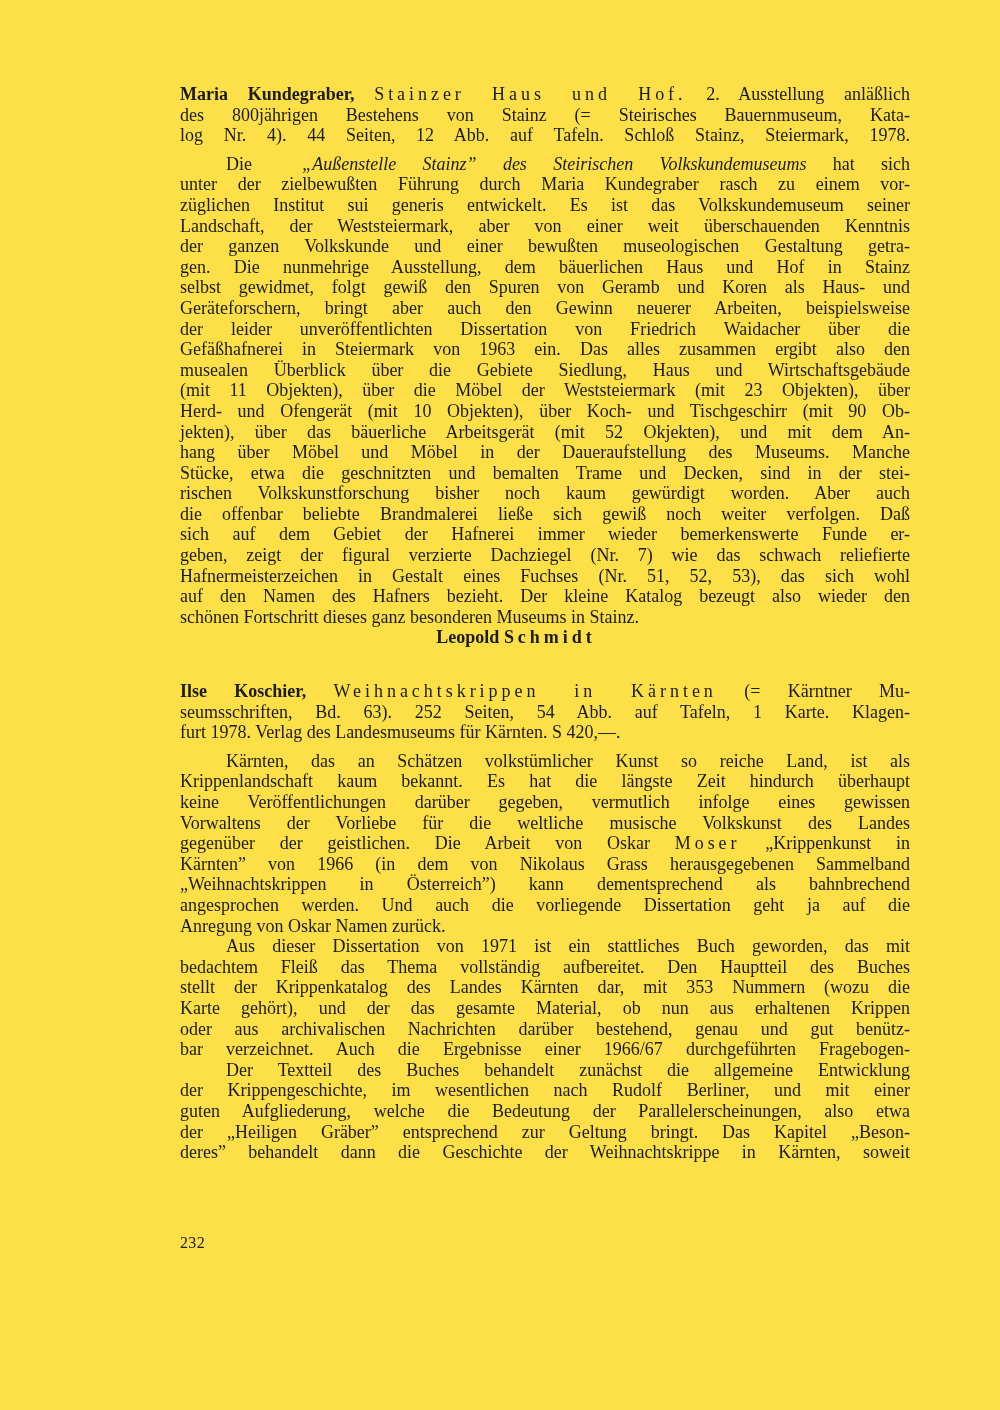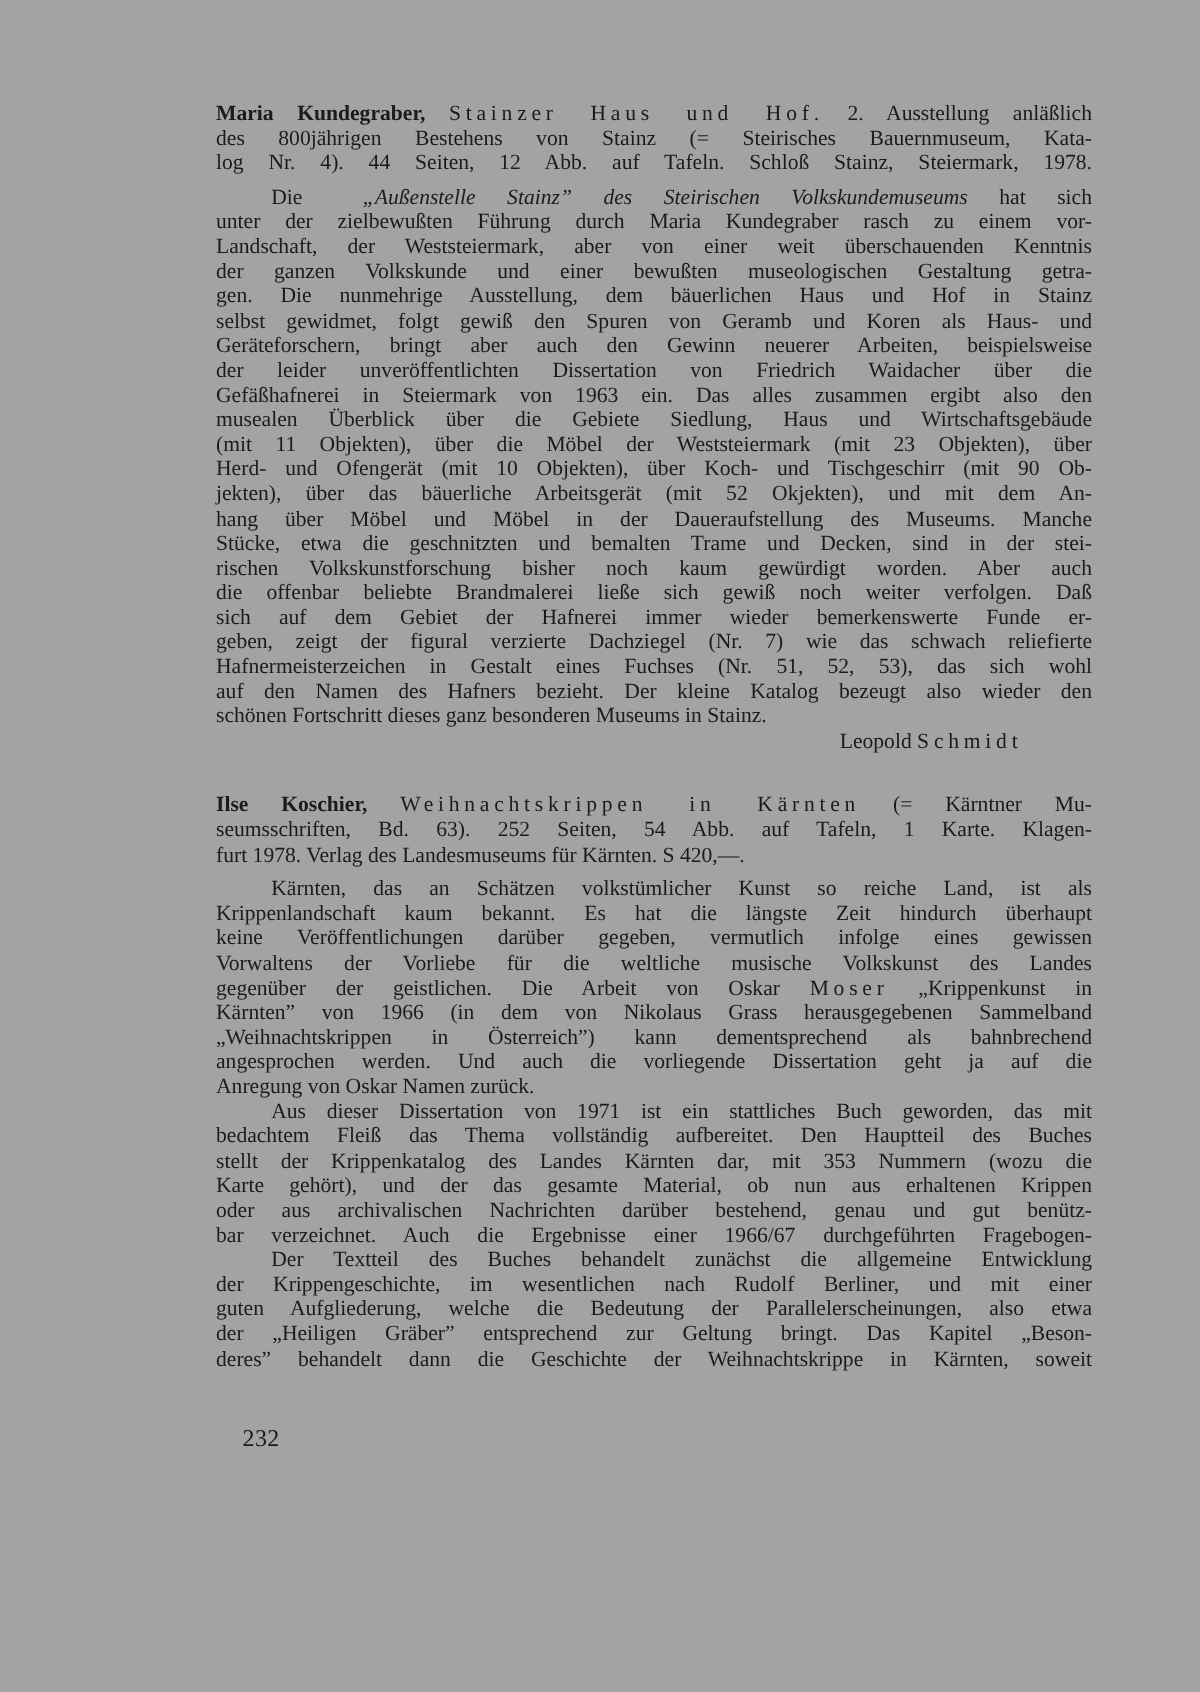--- a/index.html
+++ b/index.html
@@ -20,48 +20,48 @@
     font-size: 18px;
     line-height: 20.6px;
   }
   .line { text-align: justify; text-align-last: justify; }
   .line.last { text-align-last: left; }
   .heading { margin-bottom: 8px; }
   .heading .line { }
   .heading .line:first-child { margin-left: 0; }
   .para .line:first-child { text-indent: 46px; }
   .review + .review { margin-top: 33px; }
-  .signature { text-align: right; padding-right: 58px; }
+  .signature { text-align: center; padding-right: 58px; font-weight: bold; }
   .seg-n { }
   .seg-b { font-weight: bold; }
   .seg-i { font-style: italic; margin-left: 24px; }
   .seg-sp { letter-spacing: 0.22em; word-spacing: 0.2em; }
   .page-number {
     position: absolute;
     left: 180px;
-    top: 1188px;
-    font-size: 20px;
+    top: 1234px;
+    font-size: 16px;
     letter-spacing: 0.02em;
-    margin-left: 22px;
   }
 </style>
 </head>
 <body>
 
-<div class="page" style="background: #a3a3a3; color: rgb(27, 27, 27);">
+<div class="page" style="background: #fde047; color: rgb(27, 27, 27);">
   <div class="text-block">
       <section class="review">
         <div class="heading">
           <div class="line"><span class="seg-b">Maria Kundegraber, </span><span class="seg-sp">Stainzer Haus und Hof.</span><span class="seg-n"> 2. Ausstellung anläßlich</span></div>
           <div class="line"><span class="seg-n">des 800jährigen Bestehens von Stainz (= Steirisches Bauernmuseum, Kata-</span></div>
           <div class="line"><span class="seg-n">log Nr. 4). 44 Seiten, 12 Abb. auf Tafeln. Schloß Stainz, Steiermark, 1978.</span></div>
         </div>
         <div class="para">
           <div class="line"><span class="seg-n">Die </span><span class="seg-i">„Außenstelle Stainz” des Steirischen Volkskundemuseums</span><span class="seg-n"> hat sich</span></div>
           <div class="line"><span class="seg-n">unter der zielbewußten Führung durch Maria Kundegraber rasch zu einem vor-</span></div>
+          <div class="line"><span class="seg-n">züglichen Institut sui generis entwickelt. Es ist das Volkskundemuseum seiner</span></div>
           <div class="line"><span class="seg-n">Landschaft, der Weststeiermark, aber von einer weit überschauenden Kenntnis</span></div>
           <div class="line"><span class="seg-n">der ganzen Volkskunde und einer bewußten museologischen Gestaltung getra-</span></div>
           <div class="line"><span class="seg-n">gen. Die nunmehrige Ausstellung, dem bäuerlichen Haus und Hof in Stainz</span></div>
           <div class="line"><span class="seg-n">selbst gewidmet, folgt gewiß den Spuren von Geramb und Koren als Haus- und</span></div>
           <div class="line"><span class="seg-n">Geräteforschern, bringt aber auch den Gewinn neuerer Arbeiten, beispielsweise</span></div>
           <div class="line"><span class="seg-n">der leider unveröffentlichten Dissertation von Friedrich Waidacher über die</span></div>
           <div class="line"><span class="seg-n">Gefäßhafnerei in Steiermark von 1963 ein. Das alles zusammen ergibt also den</span></div>
           <div class="line"><span class="seg-n">musealen Überblick über die Gebiete Siedlung, Haus und Wirtschaftsgebäude</span></div>
           <div class="line"><span class="seg-n">(mit 11 Objekten), über die Möbel der Weststeiermark (mit 23 Objekten), über</span></div>
           <div class="line"><span class="seg-n">Herd- und Ofengerät (mit 10 Objekten), über Koch- und Tischgeschirr (mit 90 Ob-</span></div>

